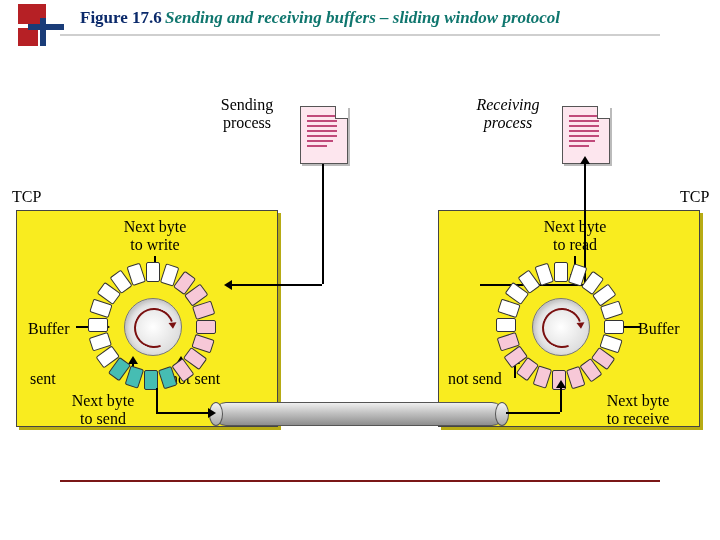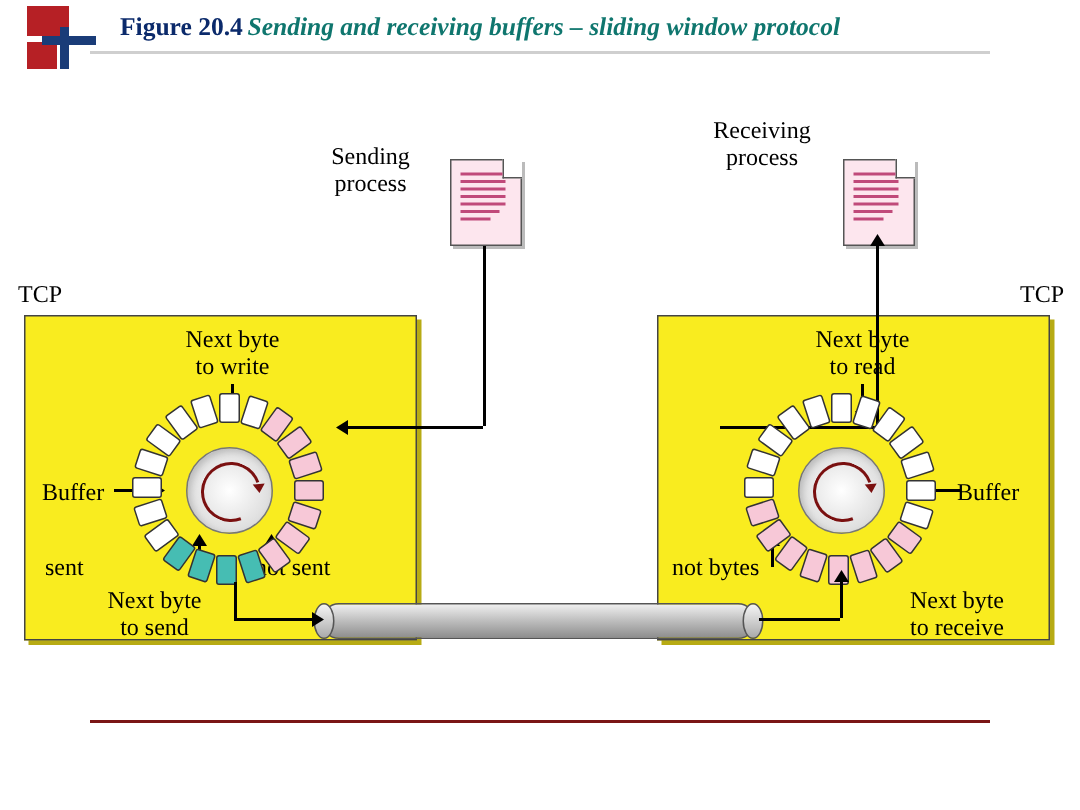--- a/index.html
+++ b/index.html
@@ -187,26 +187,26 @@
 <body>
 
 <div class="stage">
 
   <div class="logo">
     <div class="red-top"></div>
       <div class="red-bot"></div>
     <div class="blue-h"></div>
       <div class="blue-v"></div>
   </div>
-  <div class="fig-no">Figure 20.4</div>
+  <div class="fig-no">Figure 17.6</div>
   <div class="title">Sending and receiving buffers – sliding window protocol</div>
   <div class="rule-top"></div>
 
   <div class="lbl" style="left:202px; top:96px; width:90px;">Sending<br>process</div>
-  <div class="lbl" style="left:458px; top:79px; width:100px;">Receiving<br>process</div>
+  <div class="lbl" style="left:458px; top:96px; width:100px;font-style:italic;">Receiving<br>process</div>
 
   <div class="doc" style="left:300px; top:106px;">
     <div class="ln" style="top:8px;  width:28px;"></div>
     <div class="ln" style="top:13px; width:30px;"></div>
     <div class="ln" style="top:18px; width:30px;"></div>
     <div class="ln" style="top:23px; width:30px;"></div>
     <div class="ln" style="top:28px; width:30px;"></div>
     <div class="ln" style="top:33px; width:26px;"></div>
     <div class="ln" style="top:38px; width:20px;"></div>
   </div>
@@ -237,21 +237,21 @@
   </div>
 
   <div class="lbl" style="left:110px; top:218px; width:90px;">Next byte<br>to write</div>
   <div class="lbl" style="left:28px; top:320px;">Buffer</div>
   <div class="lbl" style="left:30px; top:370px;">sent</div>
   <div class="lbl" style="left:170px; top:370px;">not sent</div>
   <div class="lbl" style="left:58px; top:392px; width:90px;">Next byte<br>to send</div>
 
   <div class="lbl" style="left:530px; top:218px; width:90px;">Next byte<br>to read</div>
   <div class="lbl" style="left:638px; top:320px;">Buffer</div>
-  <div class="lbl" style="left:448px; top:370px;">not bytes</div>
+  <div class="lbl" style="left:448px; top:370px;">not send</div>
   <div class="lbl" style="left:588px; top:392px; width:100px;">Next byte<br>to receive</div>
 
   <div class="arrow v" style="left:154px; top:256px; height:18px;">
       <div class="head-d"></div>
     </div>
   <div class="arrow h" style="left:76px; top:326px; width:26px;">
       <div class="head-r"></div>
     </div>
   <div class="arrow v" style="left:132px; top:364px; height:14px; transform:rotate(180deg);">
       <div class="head-d"></div>

